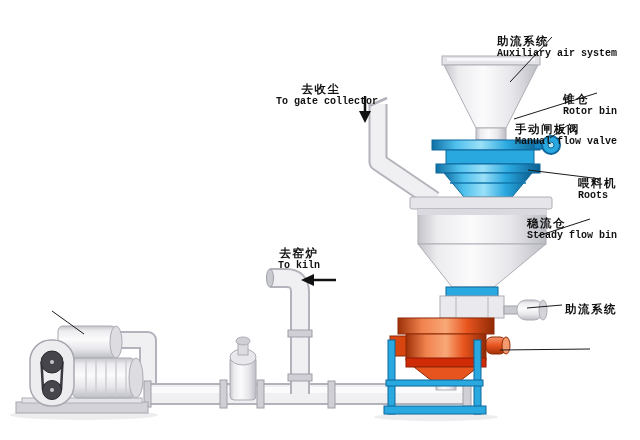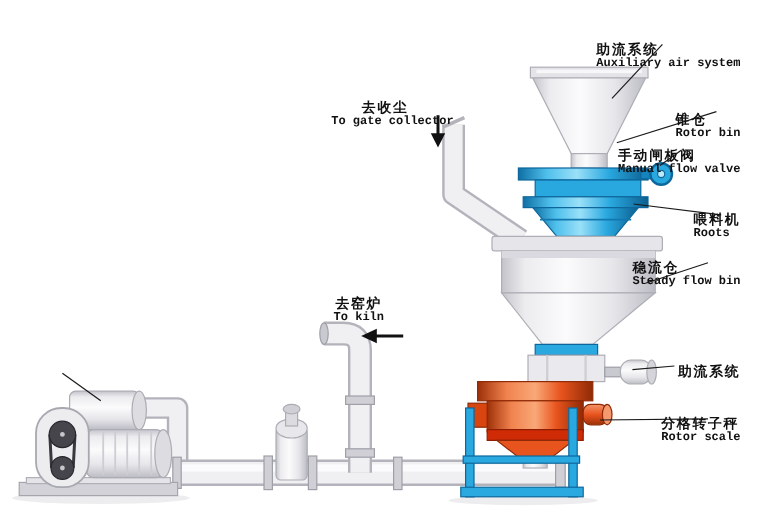--- a/index.html
+++ b/index.html
@@ -213,24 +213,20 @@
 
   <div class="callout callout-right" style="top:190px">
     <div class="zh">稳流仓</div>
     <div class="en">Steady flow bin</div>
   </div>
 
   <div class="callout callout-right" style="top:276px">
     <div class="zh">助流系统</div>
   </div>
 
-  <div class="callout callout-right" style="top:320px">
-    <div class="zh">分格转子秤</div>
-    <div class="en">Rotor scale</div>
-  </div>
 
   <div class="callout callout-center" style="left:276px; width:90px; top:82px">
     <div class="zh">去收尘</div>
     <div class="en">To gate collector</div>
   </div>
 
   <div class="callout callout-center" style="left:262px; width:74px; top:246px">
     <div class="zh">去窑炉</div>
     <div class="en">To kiln</div>
   </div>

